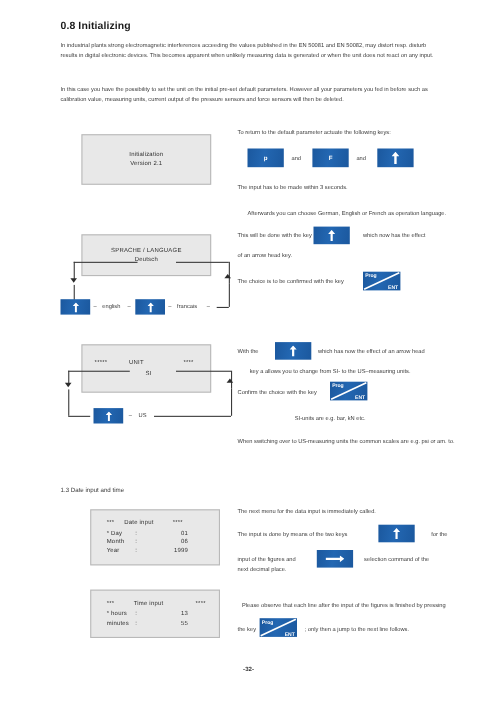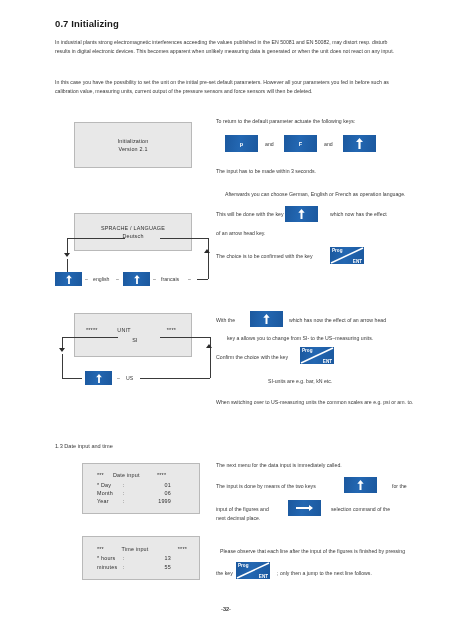--- a/index.html
+++ b/index.html
@@ -143,21 +143,21 @@
     font-size:5.6px;
     font-weight:bold;
     color:#3a3a3a;
   }
 </style>
 </head>
 <body>
 
 <div class="page">
 
-  <div class="h2" style="left:55px;top:18px;">0.7 Initializing</div>
+  <div class="h2" style="left:55px;top:18px;">0.8 Initializing</div>
 
   <div class="para" style="left:55px;top:38px;width:344px;">In industrial plants strong electromagnetic interferences acceeding the values published in the EN 50081 and EN 50082, may distort resp. disturb results in digital electronic devices. This becomes apparent when unlikely measuring data is generated or when the unit does not react on any input.</div>
 
   <div class="para" style="left:55px;top:78px;width:344px;">In this case you have the possibility to set the unit on the initial pre-set default parameters. However all your parameters you fed in before such as calibration value, measuring units, current output of the pressure sensors and force sensors will then be deleted.</div>
 
   <div class="lcd" style="left:74px;top:122px;width:118px;height:46px;">
     <div class="line">Initialization</div>
     <div class="line">Version 2.1</div>
   </div>
 

